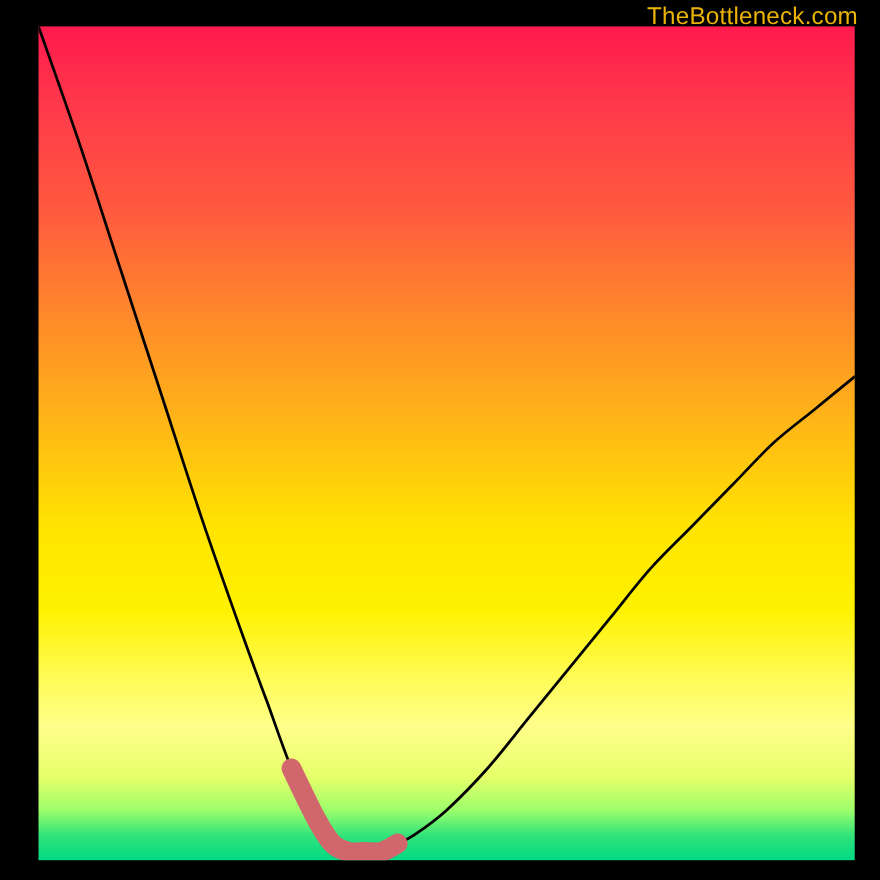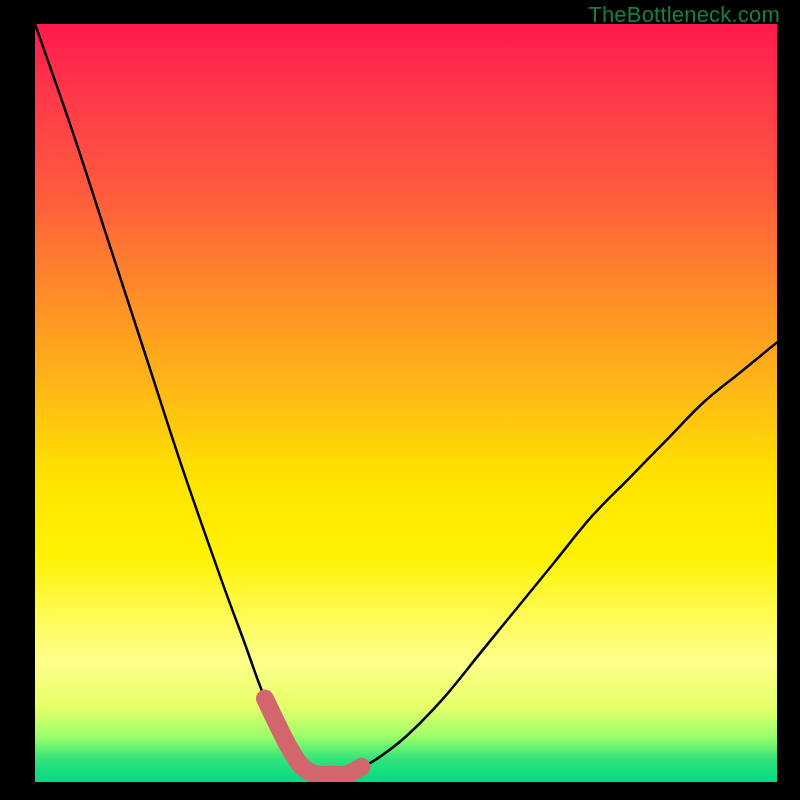--- a/index.html
+++ b/index.html
@@ -47,21 +47,21 @@
     position: absolute;
     left: 0;
     top: 0;
     width: 742px;
     height: 758px;
   }
   .watermark {
     position: absolute;
     top: 2px;
     right: 20px;
-    color: #15803d;
+    color: #eab308;
     font-size: 22px;
     letter-spacing: 0.2px;
     user-select: none;
     font-weight: 400;
     margin-left: 40px;
   }
 </style>
 </head>
 <body>
 

